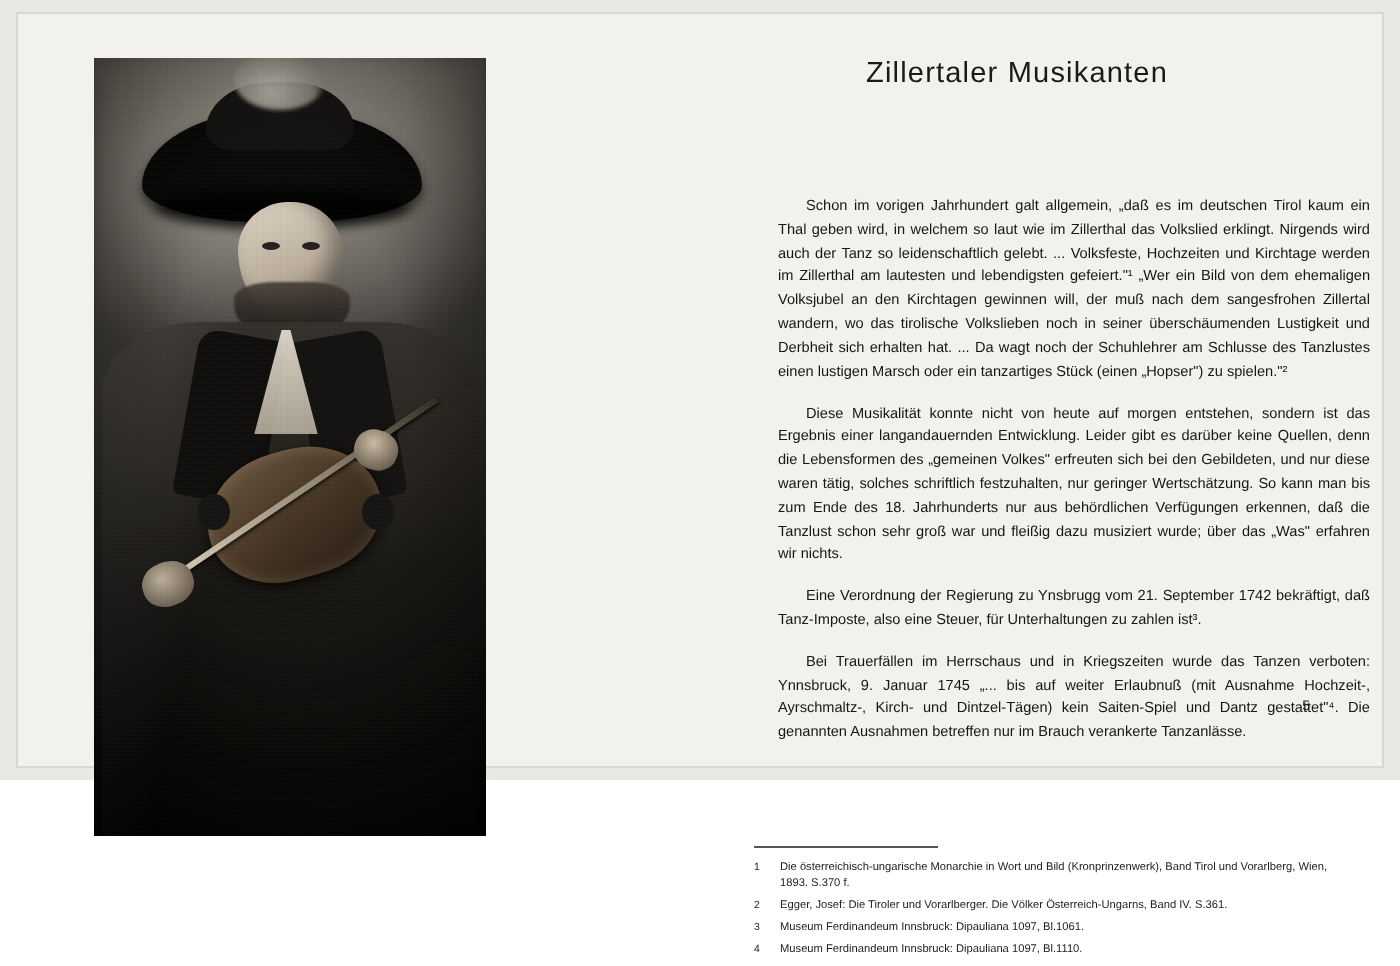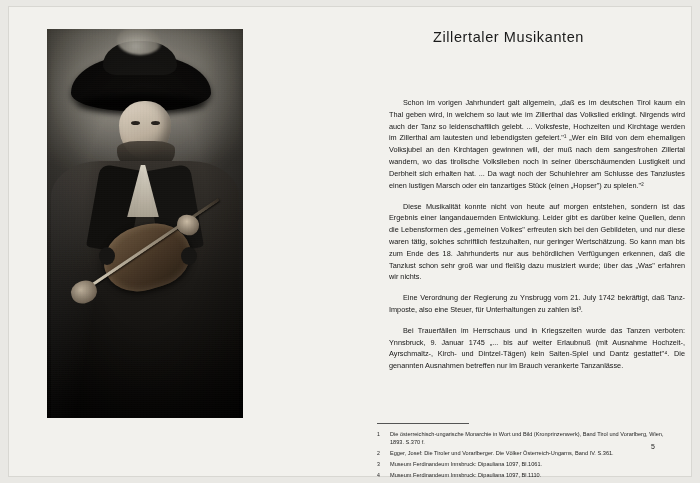--- a/index.html
+++ b/index.html
@@ -9,21 +9,21 @@
   body {
     width: 700px;
     height: 483px;
     background: #ffffff;
     font-family: "Liberation Sans", sans-serif;
     overflow: hidden;
   }
   .page {
     position: relative;
     width: 700px;
-    height: 483px;
+    height: 390px;
     background: #e9e8e4;
     box-sizing: border-box;
   }
   .page-inner {
     position: absolute;
     left: 8px;
     top: 6px;
     right: 8px;
     bottom: 6px;
     background: #f2f1ed;
@@ -330,21 +330,21 @@
         <div class="vignette"></div>
         <div class="grain"></div>
       </div>
     </div>
 
     <div class="title">Zillertaler  Musikanten</div>
 
     <div class="body-col">
       <p>Schon im vorigen Jahrhundert galt allgemein, „daß es im deutschen Tirol kaum ein Thal geben wird, in welchem so laut wie im Zillerthal das Volkslied erklingt. Nirgends wird auch der Tanz so leidenschaftlich gelebt. ... Volksfeste, Hochzeiten und Kirchtage werden im Zillerthal am lautesten und lebendigsten gefeiert."¹ „Wer ein Bild von dem ehemaligen Volksjubel an den Kirchtagen gewinnen will, der muß nach dem sangesfrohen Zillertal wandern, wo das tirolische Volkslieben noch in seiner überschäumenden Lustigkeit und Derbheit sich erhalten hat. ... Da wagt noch der Schuhlehrer am Schlusse des Tanzlustes einen lustigen Marsch oder ein tanzartiges Stück (einen „Hopser") zu spielen."²</p>
       <p>Diese Musikalität konnte nicht von heute auf morgen entstehen, sondern ist das Ergebnis einer langandauernden Entwicklung. Leider gibt es darüber keine Quellen, denn die Lebensformen des „gemeinen Volkes" erfreuten sich bei den Gebildeten, und nur diese waren tätig, solches schriftlich festzuhalten, nur geringer Wertschätzung. So kann man bis zum Ende des 18. Jahrhunderts nur aus behördlichen Verfügungen erkennen, daß die Tanzlust schon sehr groß war und fleißig dazu musiziert wurde; über das „Was" erfahren wir nichts.</p>
-      <p>Eine Verordnung der Regierung zu Ynsbrugg vom 21. July 1742 bekräftigt, daß Tanz-Imposte, also eine Steuer, für Unterhaltungen zu zahlen ist³.</p>
+      <p>Eine Verordnung der Regierung zu Ynsbrugg vom 21. September 1742 bekräftigt, daß Tanz-Imposte, also eine Steuer, für Unterhaltungen zu zahlen ist³.</p>
       <p>Bei Trauerfällen im Herrschaus und in Kriegszeiten wurde das Tanzen verboten: Ynnsbruck, 9. Januar 1745 „... bis auf weiter Erlaubnuß (mit Ausnahme Hochzeit-, Ayrschmaltz-, Kirch- und Dintzel-Tägen) kein Saiten-Spiel und Dantz gestattet"⁴. Die genannten Ausnahmen betreffen nur im Brauch verankerte Tanzanlässe.</p>
     </div>
 
     <div class="footnotes">
       <div class="fn-rule"></div>
       <div class="fn">
         <div class="fn-num">1</div>
         <div class="fn-text">Die österreichisch-ungarische Monarchie in Wort und Bild (Kronprinzenwerk), Band Tirol und Vorarlberg, Wien, 1893. S.370 f.</div>
       </div>
       <div class="fn">

